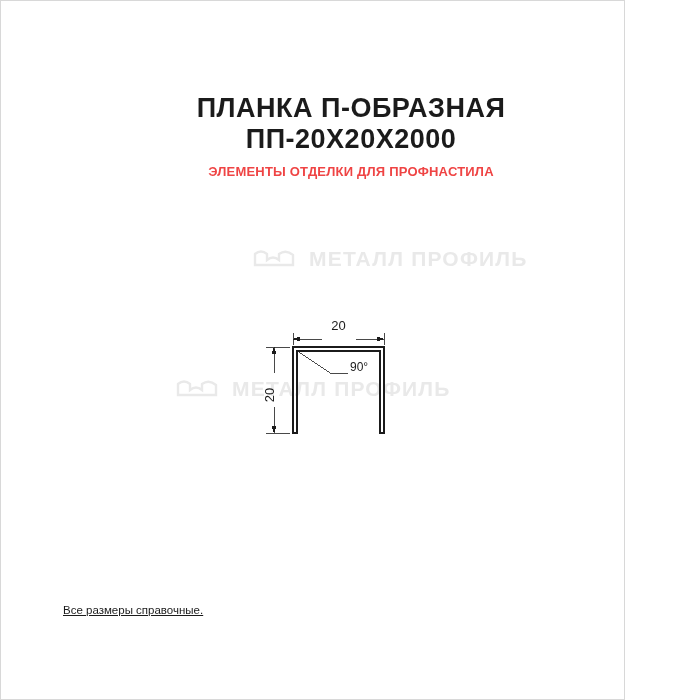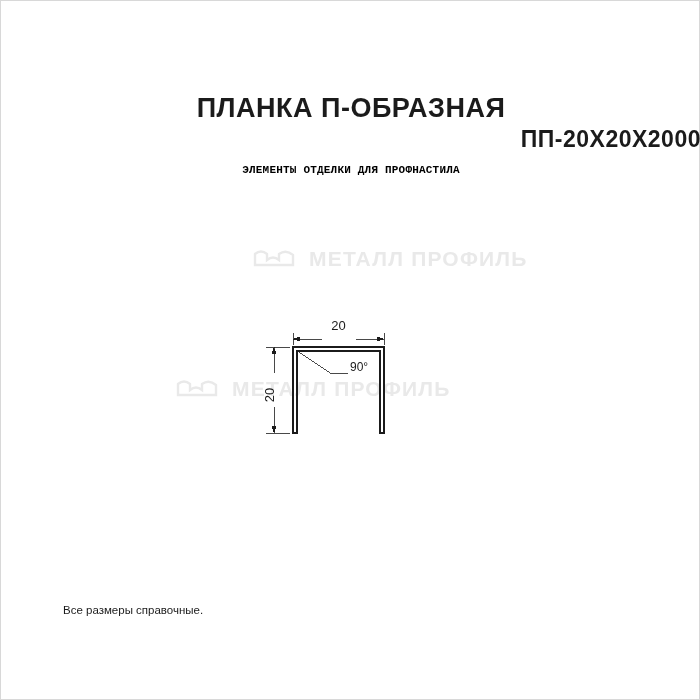--- a/index.html
+++ b/index.html
@@ -9,54 +9,52 @@
   body {
     width: 700px;
     height: 700px;
     background: #ffffff;
     font-family: "Liberation Sans", sans-serif;
     color: #1b1b1b;
     overflow: hidden;
   }
   .page {
     position: relative;
-    width: 700px;
+    width: 625px;
     height: 700px;
     box-sizing: border-box;
     border: 1px solid #d8d8d8;
   }
 
   
   .header {
     position: absolute;
     top: 92px;
     left: 0;
     width: 700px;
     text-align: center;
   }
   .title-line1 {
     font-size: 27px;
     font-weight: bold;
     letter-spacing: 0.5px;
     line-height: 30px;
   }
   .title-line2 {
-    font-size: 23px;
+    font-size: 27px;
     font-weight: bold;
     letter-spacing: 0.5px;
     line-height: 32px;
-    text-align: right;
   }
   .subtitle {
     margin-top: 9px;
-    font-size: 11px;
+    font-size: 13px;
     font-weight: bold;
-    color: #000000;
+    color: #ef4444;
     letter-spacing: 0.2px;
-    font-family: Liberation Mono, monospace;
   }
 
   
   .wm {
     position: absolute;
     display: flex;
     align-items: center;
     gap: 10px;
     color: #e9e9e9;
     font-size: 21px;
@@ -85,20 +83,21 @@
   .drawing svg { display: block; }
 
   
   .footer {
     position: absolute;
     left: 62px;
     top: 600px;
     font-size: 11.5px;
     line-height: 19px;
     color: #1b1b1b;
+    text-decoration: underline;
   }
 </style>
 </head>
 <body>
 
 <div class="page">
 
   <div class="header">
     <div class="title-line1">ПЛАНКА П-ОБРАЗНАЯ</div>
     <div class="title-line2">ПП-20Х20Х2000</div>

